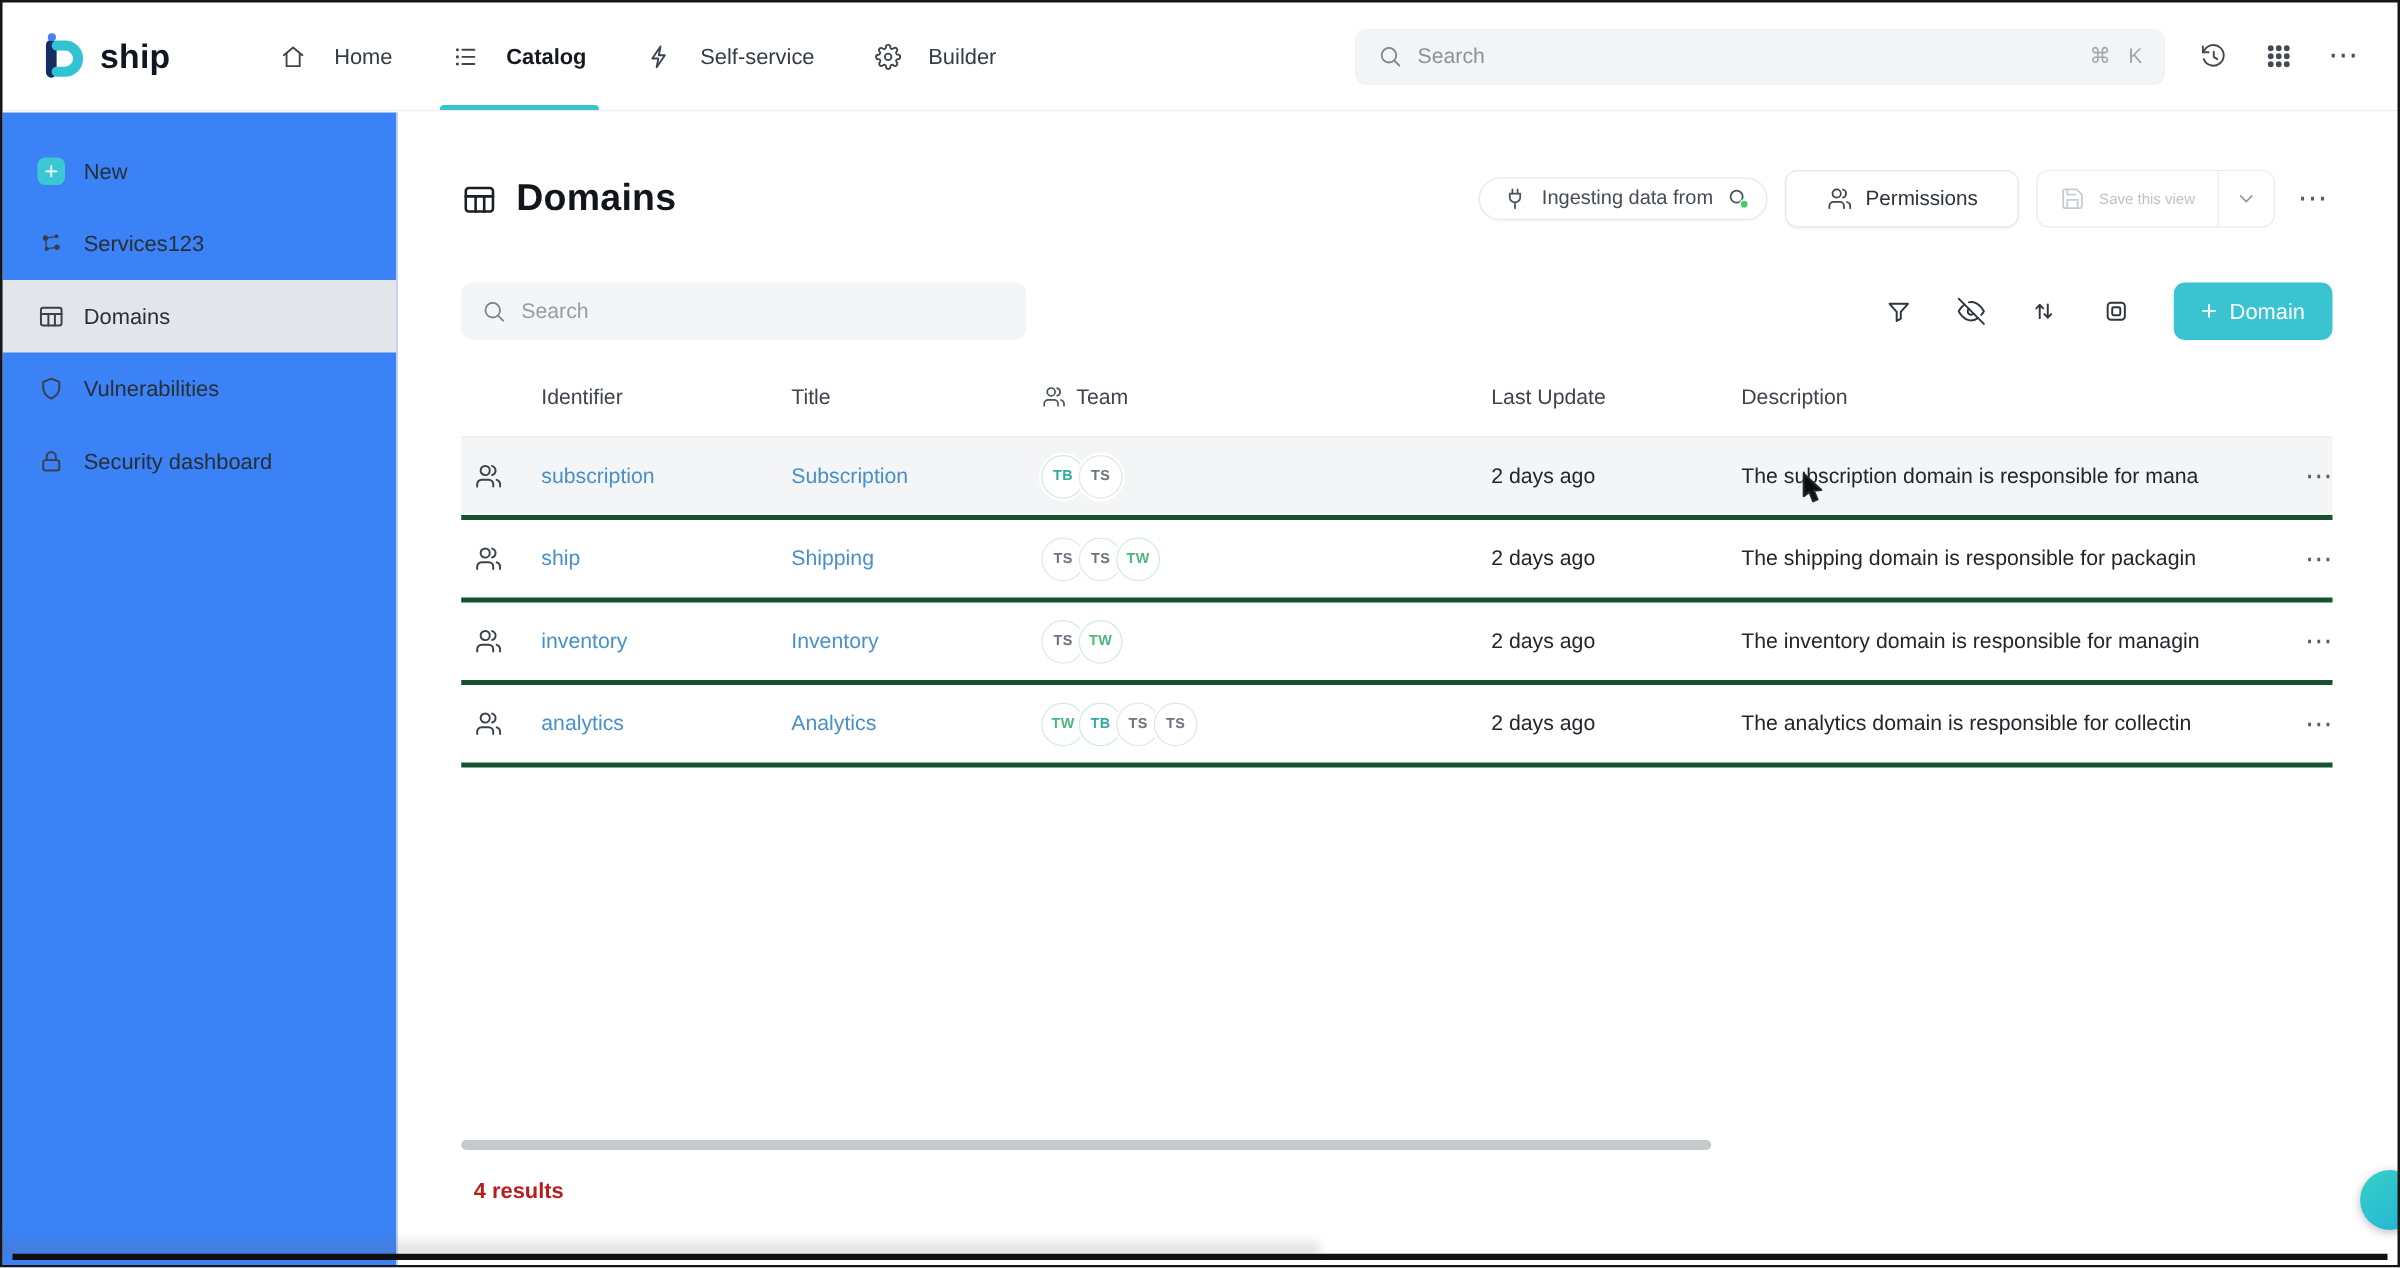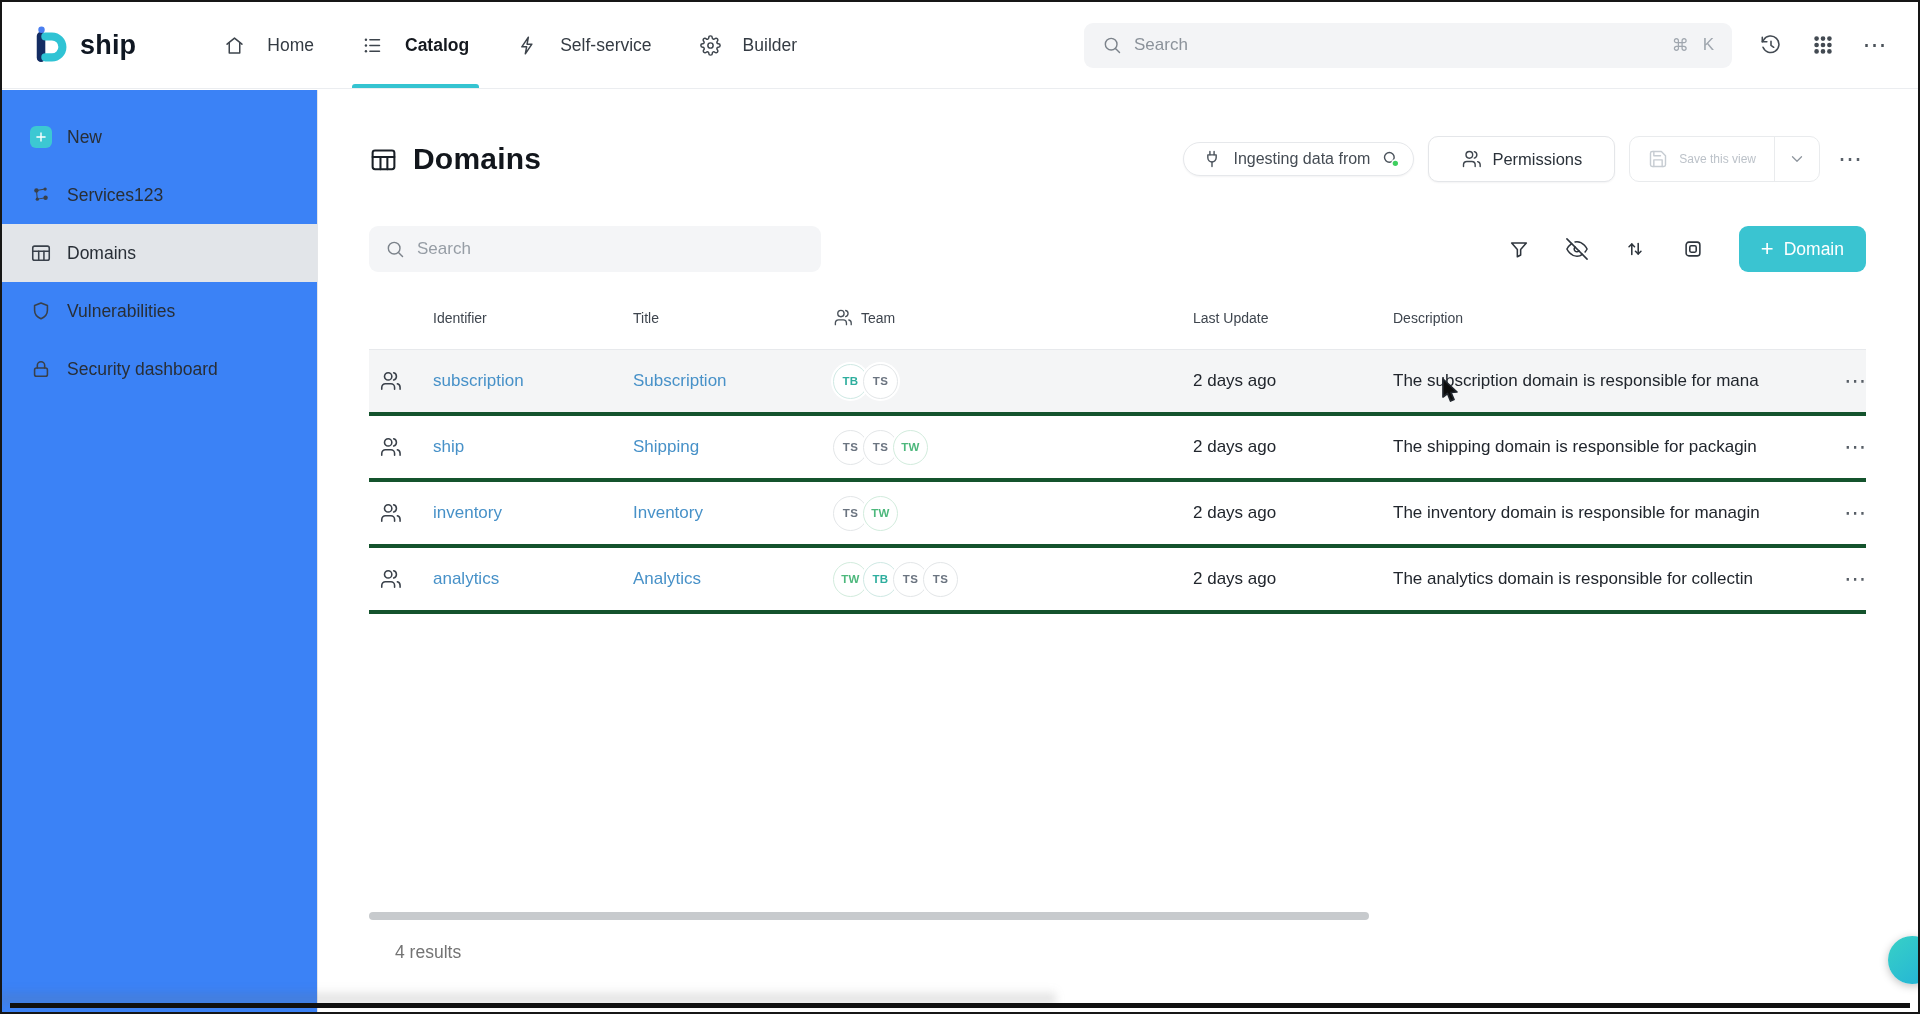--- a/index.html
+++ b/index.html
@@ -92,42 +92,42 @@
   .tool-btn { width:44px; height:44px; display:flex; align-items:center; justify-content:center;
     color:#2e353d; cursor:pointer; }
   .tool-btn .ic { width:22px; height:22px; }
   .add-btn { height:46px; margin-left:10px; display:flex; align-items:center; gap:10px;
     background:#3ac4d1; color:#fff; border:none; border-radius:9px; padding:0 22px;
     font-size:17.5px; cursor:pointer; font-family:inherit; }
   .add-plus { font-size:22px; font-weight:400; line-height:1; }
 
   .table { padding:14px 52px 0 50px; }
   .thead, .trow { display:grid; grid-template-columns:64px 200px 200px 360px 200px 1fr 48px; align-items:center; }
-  .thead { height:64px; border-bottom:1px solid #e7e9ec; font-size:14px; color:#3e454e; }
+  .thead { height:64px; border-bottom:1px solid #e7e9ec; font-size:17px; color:#3e454e; }
   .th-team { display:flex; align-items:center; gap:9px; }
   .th-team .ic { width:19px; height:19px; color:#4a525a; }
   .trow { height:66px; border-bottom:4px solid #14532d; font-size:17px; color:#21262d; }
   .trow.hl { background:#f4f5f6; }
   .cell-icon { display:flex; padding-left:10px; }
   .cell-icon .ic { width:22px; height:22px; color:#3a414a; }
   a.link { color:#4791c8; text-decoration:none; cursor:pointer; }
   .team-cell { display:flex; align-items:center; }
   .avatar { width:35px; height:35px; border-radius:50%; background:#fff; border:1px solid #e3e6e8;
     box-shadow:0 0 0 2px #fff; display:flex; align-items:center; justify-content:center;
     font-size:11.5px; font-weight:700; letter-spacing:.4px; }
   .avatar + .avatar { margin-left:-5px; }
   .avatar[data-color="teal"]  { color:#2fae9e; border-color:#cfe9e4; }
   .avatar[data-color="gray"]  { color:#6b7480; border-color:#e3e6e8; }
   .avatar[data-color="green"] { color:#4db87c; border-color:#d2ecdd; }
   .desc-cell { white-space:nowrap; overflow:hidden; }
   .row-more { color:#575e66; font-size:22px; text-align:right; cursor:pointer; line-height:1; }
 
   .hscroll { position:absolute; left:50px; top:822px; width:1000px; height:8px; background:#c7cacd;
     border-radius:4px; cursor:pointer; }
-  .results { position:absolute; left:76px; top:852px; font-size:17.5px; color:#737373; }
+  .results { position:absolute; left:60px; top:852px; font-size:17.5px; color:#b91c1c;font-weight:bold; }
 
   .chat-bubble { position:absolute; top:936px; right:-16px; width:48px; height:48px; border-radius:50%;
     background:linear-gradient(140deg,#38d1c6,#22b1d8); z-index:75; box-shadow:0 2px 8px rgba(0,0,0,.25); cursor:pointer; }
   .cursor { position:absolute; left:1441px; top:378px; z-index:85; pointer-events:none; }
 </style>
 </head>
 <body>
 
 <header class="topnav">
   <div class="logo">

